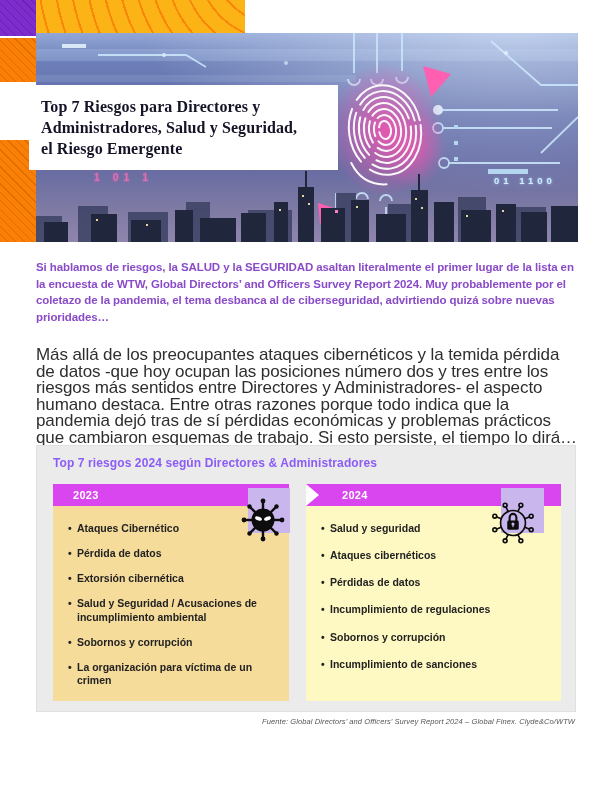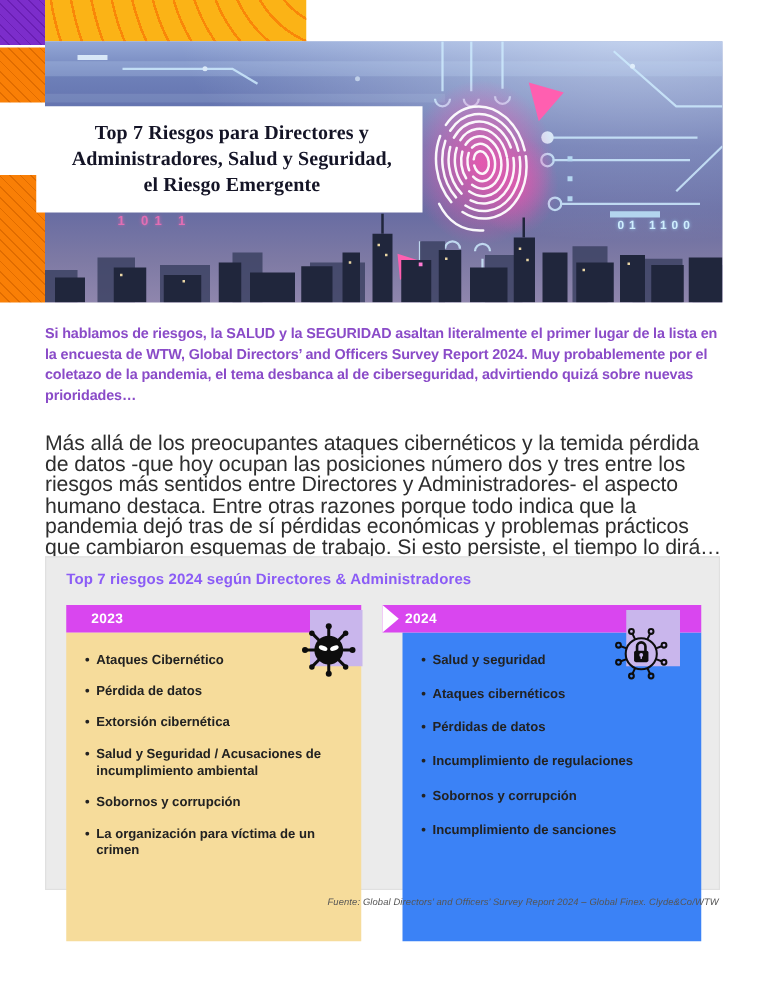--- a/index.html
+++ b/index.html
@@ -57,21 +57,20 @@
 
   
   .title-box {
     position:absolute; left:29px; top:85px; width:309px; height:85px;
     background:#ffffff; padding:11px 8px 0 12px;
   }
   .doc-title {
     font-family:"Liberation Serif", serif;
     font-weight:bold; font-size:16px; line-height:21px; color:#141426;
     letter-spacing:.1px;
-    text-align:center;
   }
 
   
   .intro {
     position:absolute; left:36px; top:259px; width:544px;
     color:#8a4bc8; font-size:11.5px; font-weight:bold; line-height:16.5px;
     letter-spacing:-.1px;
   }
   .body-par {
     position:absolute; left:36px; top:347px; width:544px;
@@ -89,29 +88,29 @@
   }
   .col { position:absolute; top:38px; }
   .col-2023 { left:16px;  width:236px; }
   .col-2024 { left:269px; width:255px; }
   .col-header {
     position:relative; height:22px; background:#d946ef;
     display:flex; align-items:center;
   }
   .col-header .year { color:#ffffff; font-size:11px; font-weight:bold; letter-spacing:.3px; }
   .col-2023 .year { margin-left:20px; }
-  .col-2024 .year { margin-left:18px;text-align:center; }
+  .col-2024 .year { margin-left:36px;text-align:center; }
   .header-arrow {
     position:absolute; left:0; top:0; width:0; height:0;
     border-top:11px solid transparent; border-bottom:11px solid transparent;
     border-left:13px solid #ffffff;
   }
-  .col-body { height:247px; }
+  .col-body { height:195px; }
   .col-2023 .col-body { background:#f6dc9b; }
-  .col-2024 .col-body { background:#3b82f6;margin-left:16px; }
+  .col-2024 .col-body { background:#fef9c3; }
   .risk-list { list-style:none; padding:16px 12px 0 15px; }
   .risk-list li {
     font-size:10.5px; font-weight:bold; color:#222222; line-height:1.25;
     padding-left:9px; text-indent:-9px;
   }
   .risk-list li::before { content:"•"; display:inline-block; width:9px; text-indent:0; }
   .col-2023 .risk-list li { margin-bottom:12px; }
   .col-2024 .risk-list li { margin-bottom:14px; }
 
   .badge { position:absolute; background:#c9b6ec; }

